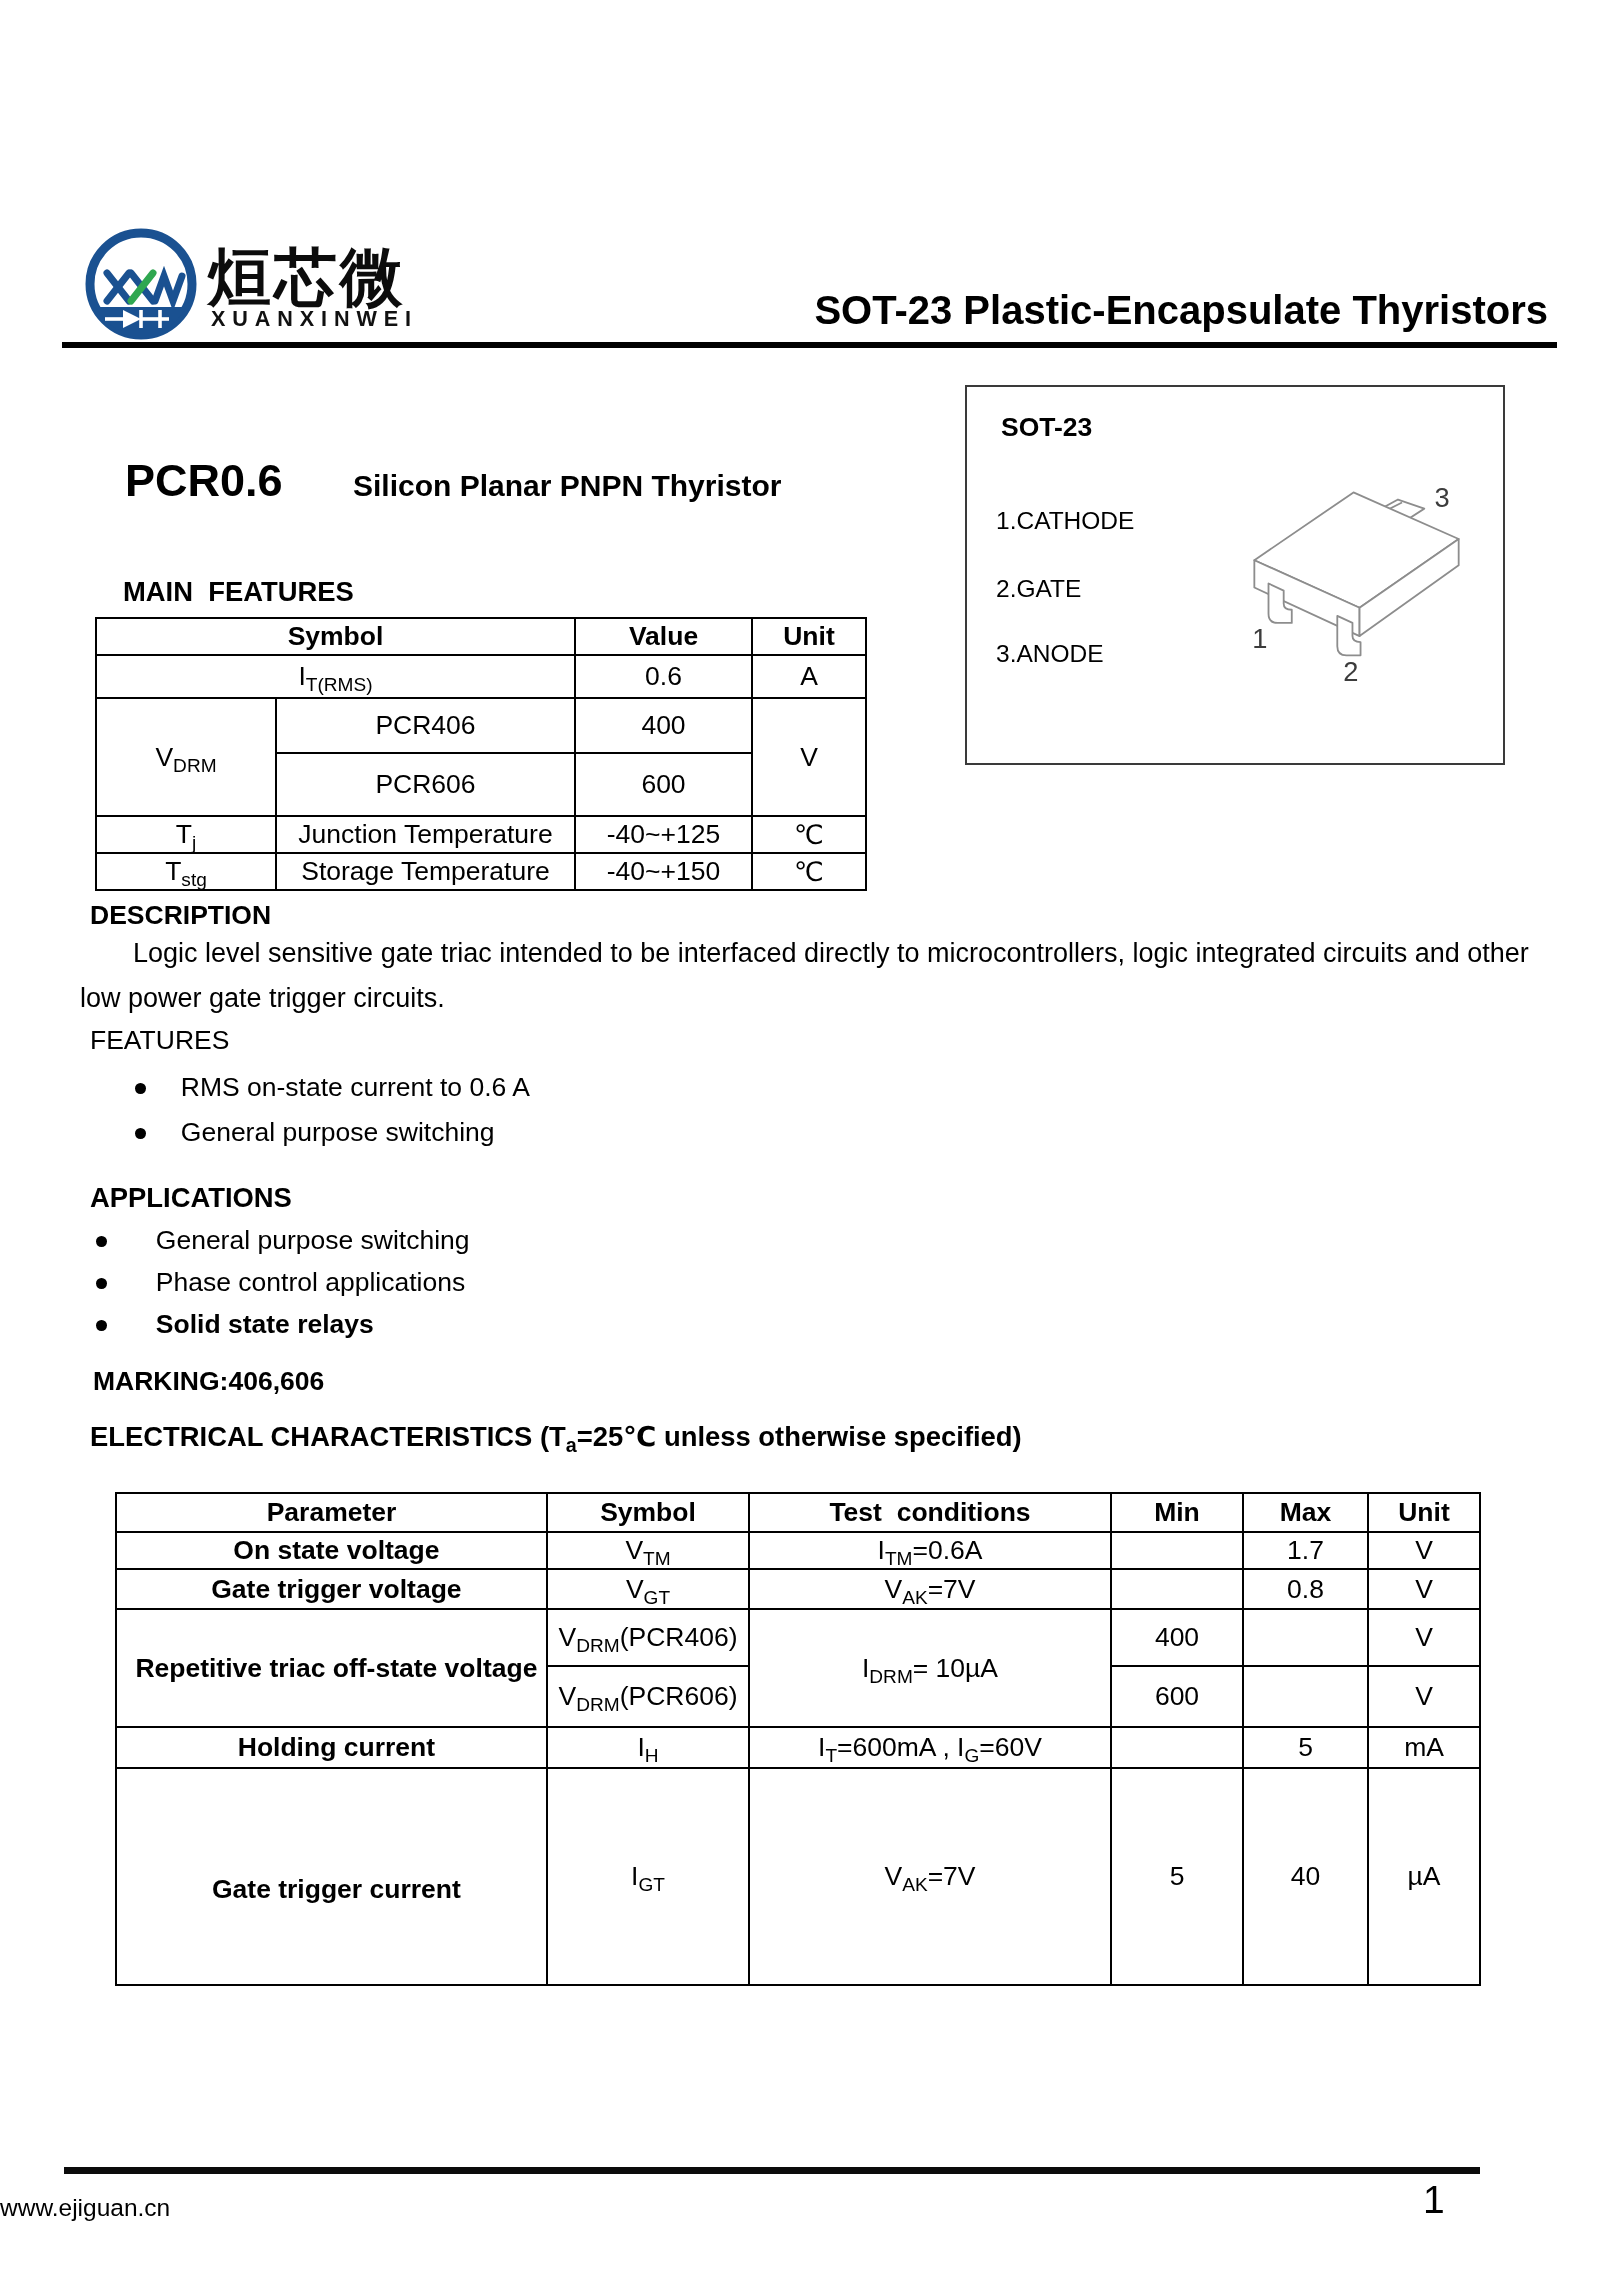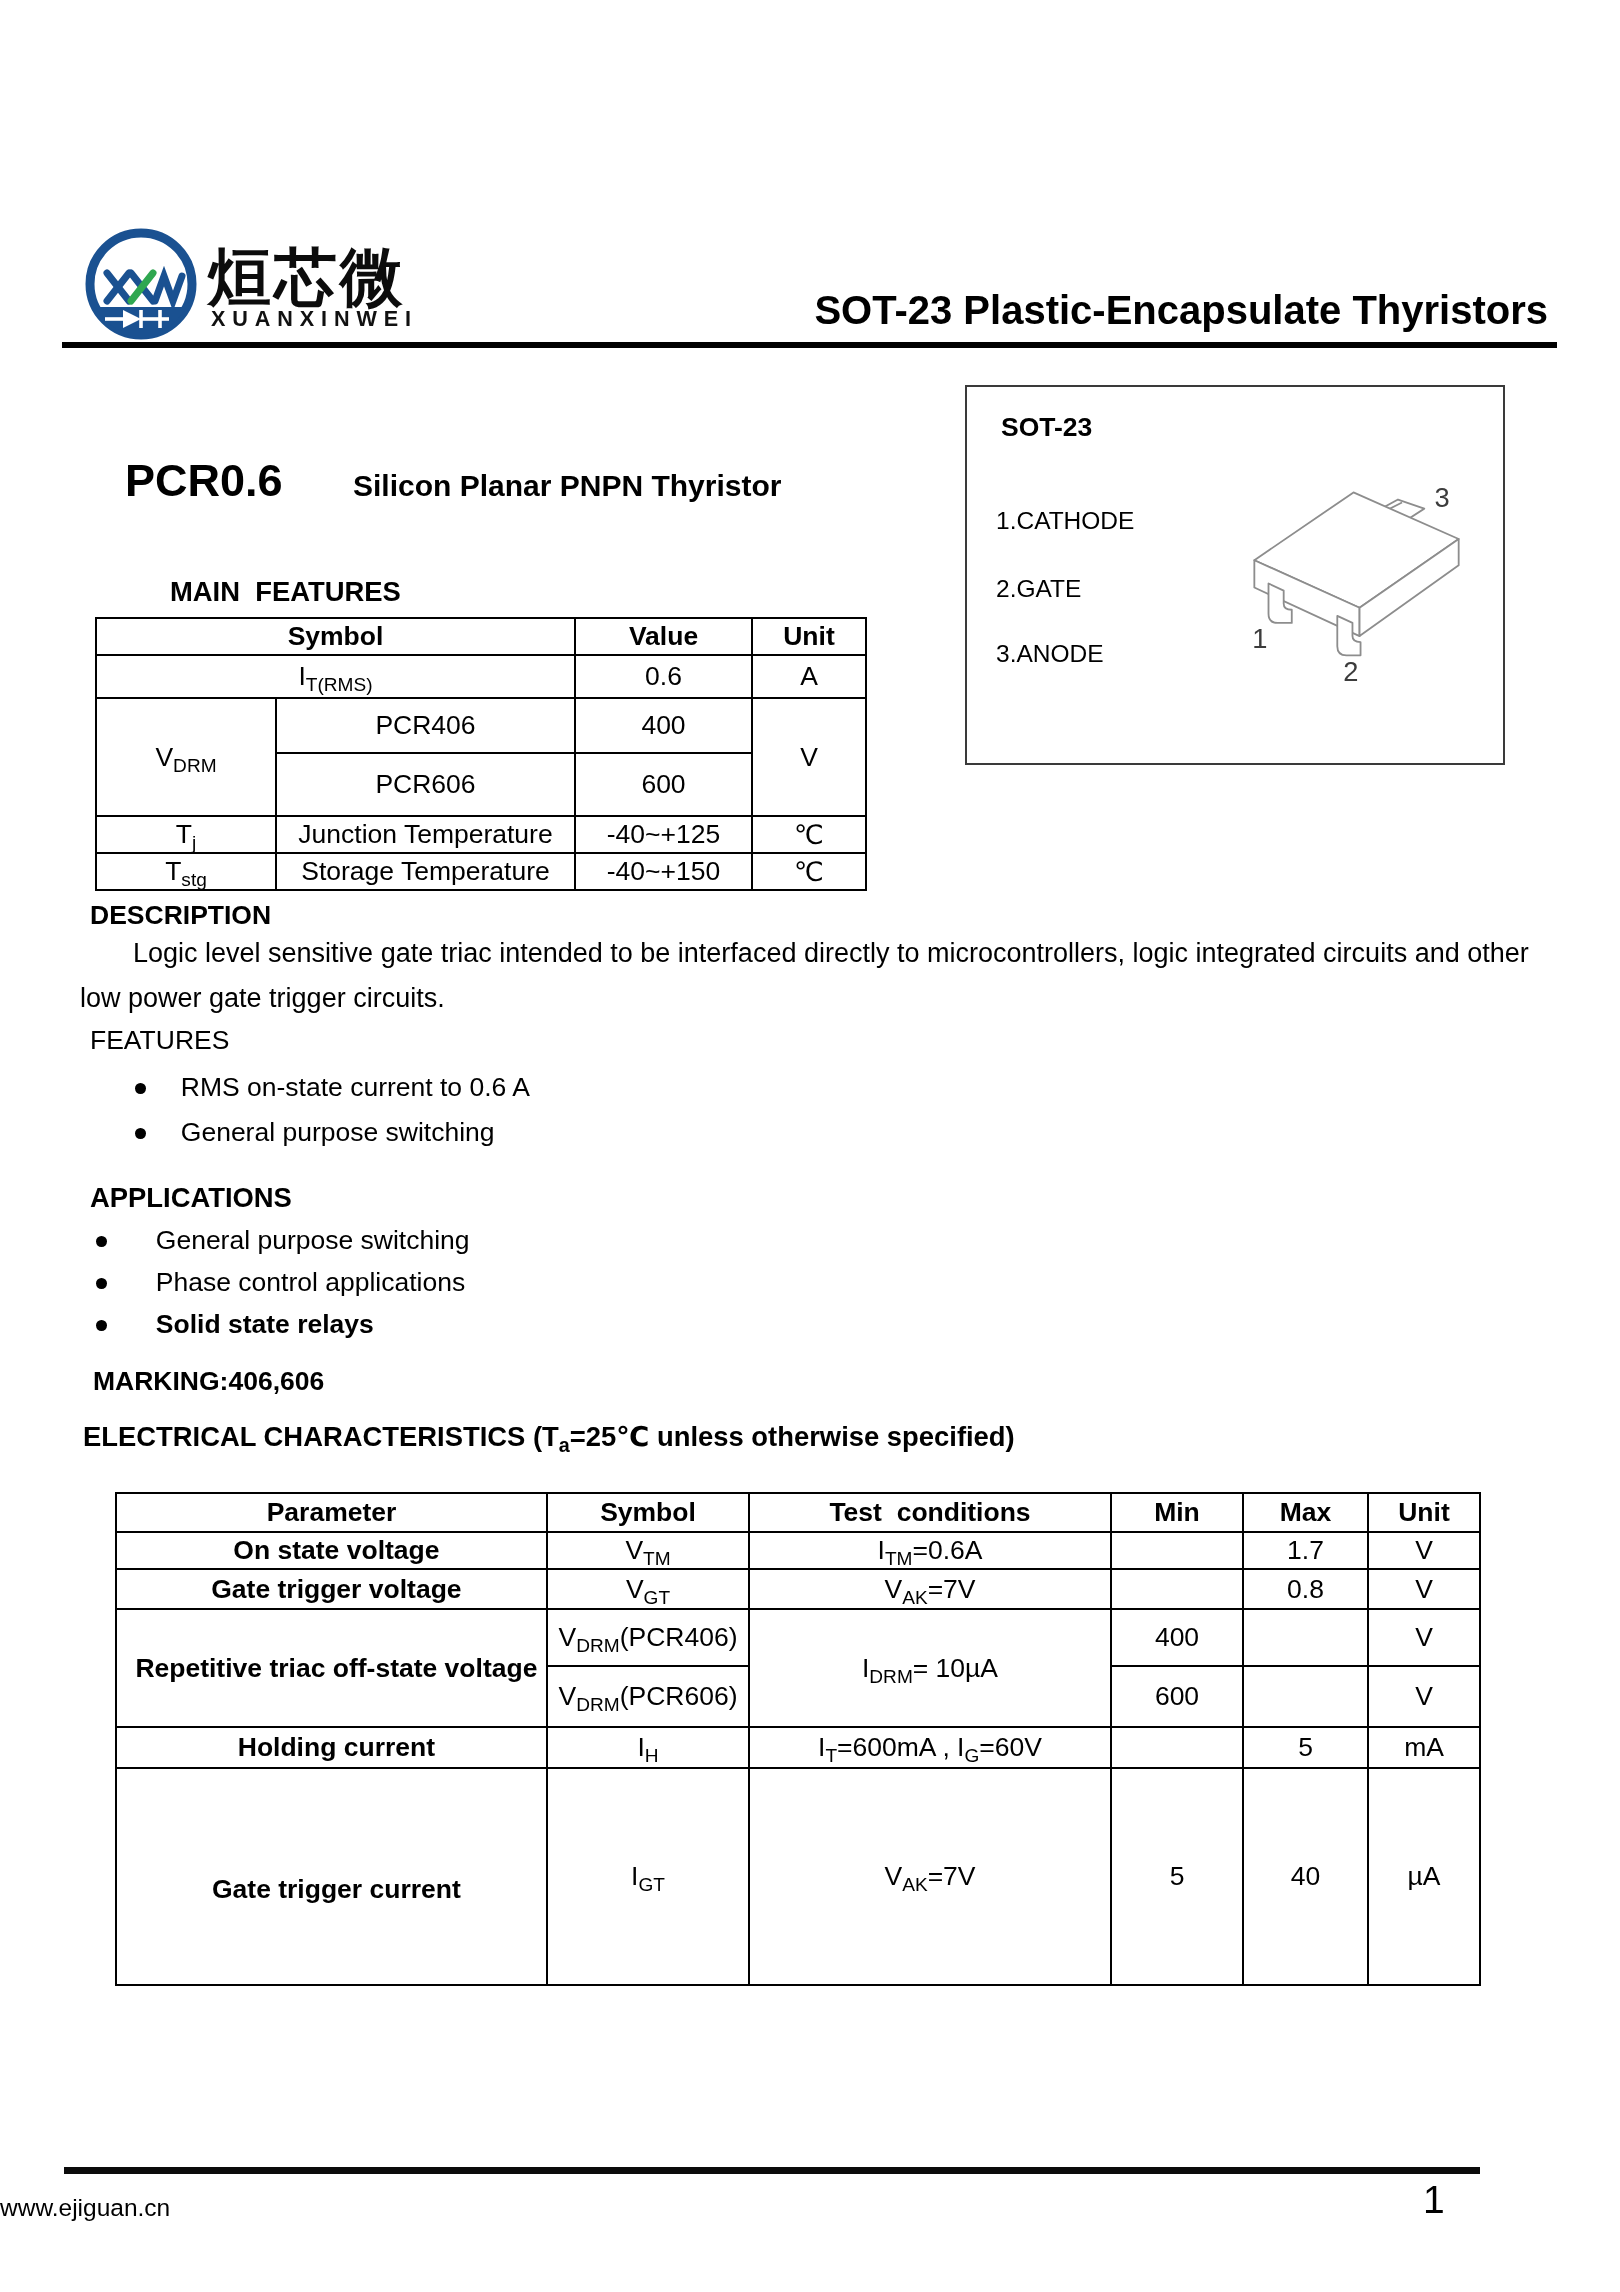--- a/index.html
+++ b/index.html
@@ -4,21 +4,21 @@
 <style>
   * { margin:0; padding:0; box-sizing:border-box; }
   html,body { background:#e8e8e8; }
   .page {
     position:relative; width:1620px; height:2293px; margin:0 auto;
     background:#ffffff; color:#000;
     font-family:"Liberation Sans","DejaVu Sans",sans-serif;
     overflow:hidden;
   }
   .abs { position:absolute; }
-  .ws-pre { white-space:pre;margin-left:47px; }
+  .ws-pre { white-space:pre; }
   sub { font-size:72%; line-height:0; }
 
   
   .logo-svg { left:81px; top:225px; width:120px; height:120px; }
   .logo-cn { left:208px; top:235px; font-size:63px; font-weight:700; letter-spacing:2.9px; color:#0c0c0c; }
   .logo-en { left:211px; top:306px; font-size:21.6px; font-weight:600; letter-spacing:6.9px; color:#111; }
   .doc-title { right:72px; top:288px; font-size:40px; font-weight:700; text-align:right; }
   .header-rule { left:62px; top:342px; width:1495px; height:5.9px; background:#000; }
 
   
@@ -31,21 +31,21 @@
   .pkg-pin { left:29px; font-size:24.5px; position:absolute; }
   .pkg-pin-1 { top:120px; } .pkg-pin-2 { top:188px; } .pkg-pin-3 { top:253px; }
   .pkg-draw { position:absolute; right:15.7px; top:76px; width:263px; height:245px; }
 
   
   .h-main-features { left:123px; top:576px; font-size:27.4px; font-weight:700; }
   .h-description { left:90px; top:900px; font-size:26.5px; font-weight:700; }
   .h-features { left:90px; top:1025px; font-size:26.5px; font-weight:400; }
   .h-applications { left:90px; top:1182px; font-size:27.4px; font-weight:700; }
   .h-marking { left:93px; top:1366px; font-size:26.5px; font-weight:700; }
-  .h-electrical { left:83px; top:1421px; font-size:27.4px; font-weight:700; }
+  .h-electrical { left:90px; top:1421px; font-size:27.4px; font-weight:700; }
 
   .desc-text { left:80px; top:931px; width:1468px; font-size:27px; line-height:45px; text-indent:53px; }
 
   .bullet-item { position:absolute; display:flex; align-items:flex-start; font-size:26.5px; }
   .dot { width:10.8px; height:10.8px; border-radius:50%; background:#000; margin-top:10.8px; flex:0 0 auto; }
   .feat-1 { left:135px; top:1072px; } .feat-2 { left:135px; top:1117px; }
   .feat-1 .dot, .feat-2 .dot { margin-right:35px; }
   .app-1 { left:96px; top:1225px; } .app-2 { left:96px; top:1267px; } .app-3 { left:96px; top:1309px;font-weight:bold; }
   .app-1 .dot, .app-2 .dot, .app-3 .dot { margin-right:49px; }
 

